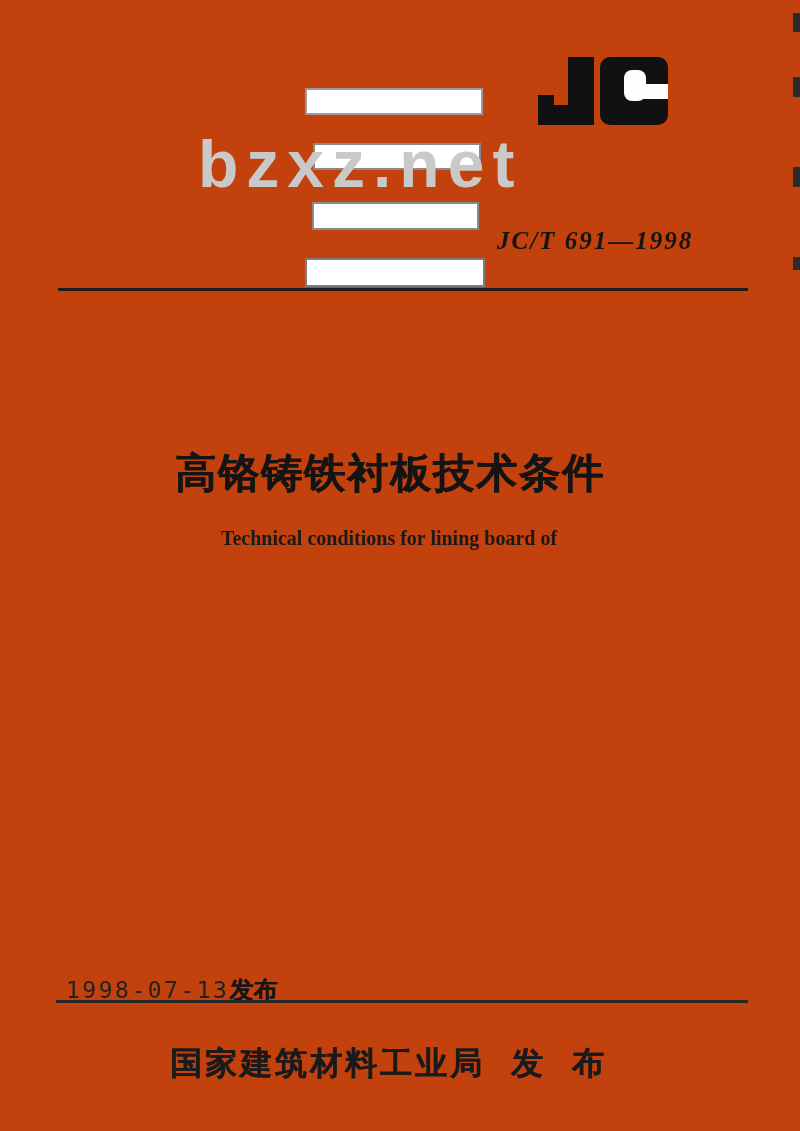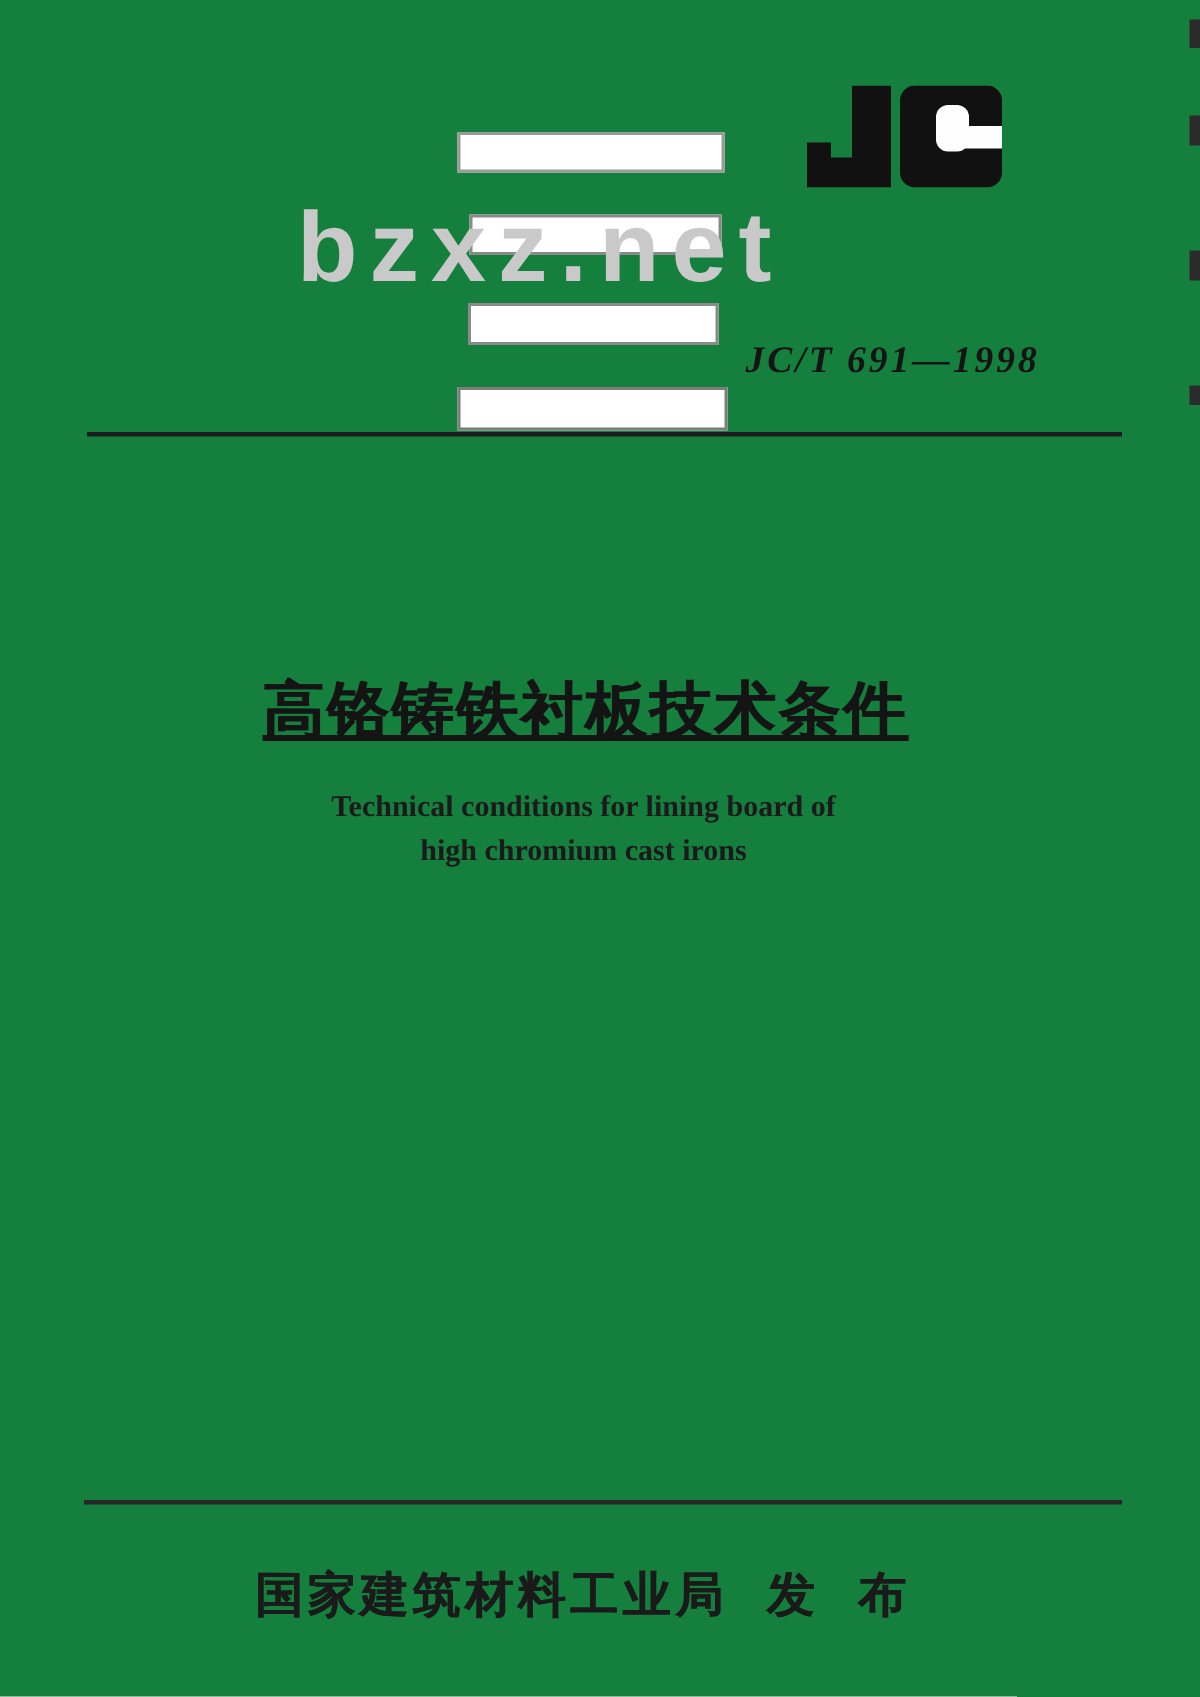--- a/index.html
+++ b/index.html
@@ -1,20 +1,20 @@
 <!DOCTYPE html>
 <html><head>
 <meta charset="utf-8">
 <style>
   html,body{margin:0;padding:0;background:#e8e8e8;}
   .page{
     position:relative;
     width:800px;height:1131px;
     margin:0 auto;
-    background:#15803d;
+    background:#c2410c;
     overflow:hidden;
     font-family:"Liberation Sans",sans-serif;
     color:#1c1c1c;
   }
   
   .jc-logo{position:absolute;left:538px;top:57px;width:130px;height:68px;}
   .blankbox{
     position:absolute;background:#fff;border:2px solid #8a8a8a;z-index:1;
   }
   .box1{left:305px;top:88px;width:174px;height:23px;border-color:#9a9a9a;}
@@ -37,21 +37,21 @@
     font-size:25px;letter-spacing:2px;white-space:nowrap;color:#141414;font-style:italic;
   }
   .rule-top{
     position:absolute;left:58px;top:288px;width:690px;height:3px;
     background:#1d1d1d;z-index:3;
   }
   
   .main-title{
     position:absolute;left:0;top:446px;width:780px;text-align:center;z-index:3;
     font-size:41px;font-weight:bold;letter-spacing:2px;
-    color:#141414;text-shadow:0.8px 0 0 #141414;text-decoration:underline;
+    color:#141414;text-shadow:0.8px 0 0 #141414;
   }
   .en-title{
     position:absolute;left:0;top:524px;width:778px;text-align:center;z-index:3;
     font-family:"Liberation Serif",serif;font-weight:bold;
     font-size:20px;line-height:29px;color:#1a1a1a;
   }
   
   .dates-row{position:absolute;left:0;top:974px;width:800px;height:28px;z-index:3;}
   .date-left{position:absolute;left:66px;top:0;white-space:nowrap;}
   .date-right{position:absolute;right:53px;top:0;white-space:nowrap;}
@@ -100,24 +100,26 @@
   <div class="blankbox box4"></div>
 
   <div class="watermark">bzxz.net</div>
 
   <div class="standard-number">JC/T 691—1998</div>
   <div class="rule-top"></div>
 
   <div class="main-title">高铬铸铁衬板技术条件</div>
   <div class="en-title">
     <div>Technical conditions for lining board of</div>
-    <div>high chromium cast irons</div>
   </div>
 
   <div class="dates-row">
+    <div class="date-left">
+      <span class="date-num">1998-07-13</span><span class="date-label">发布</span>
+    </div>
   </div>
   <div class="rule-bottom"></div>
 
   <div class="publisher-row">
     <span>国家建筑材料工业局</span><span class="publish-label">发 布</span>
   </div>
 
   <div class="edge-mark em1"></div>
   <div class="edge-mark em2"></div>
   <div class="edge-mark em3"></div>

